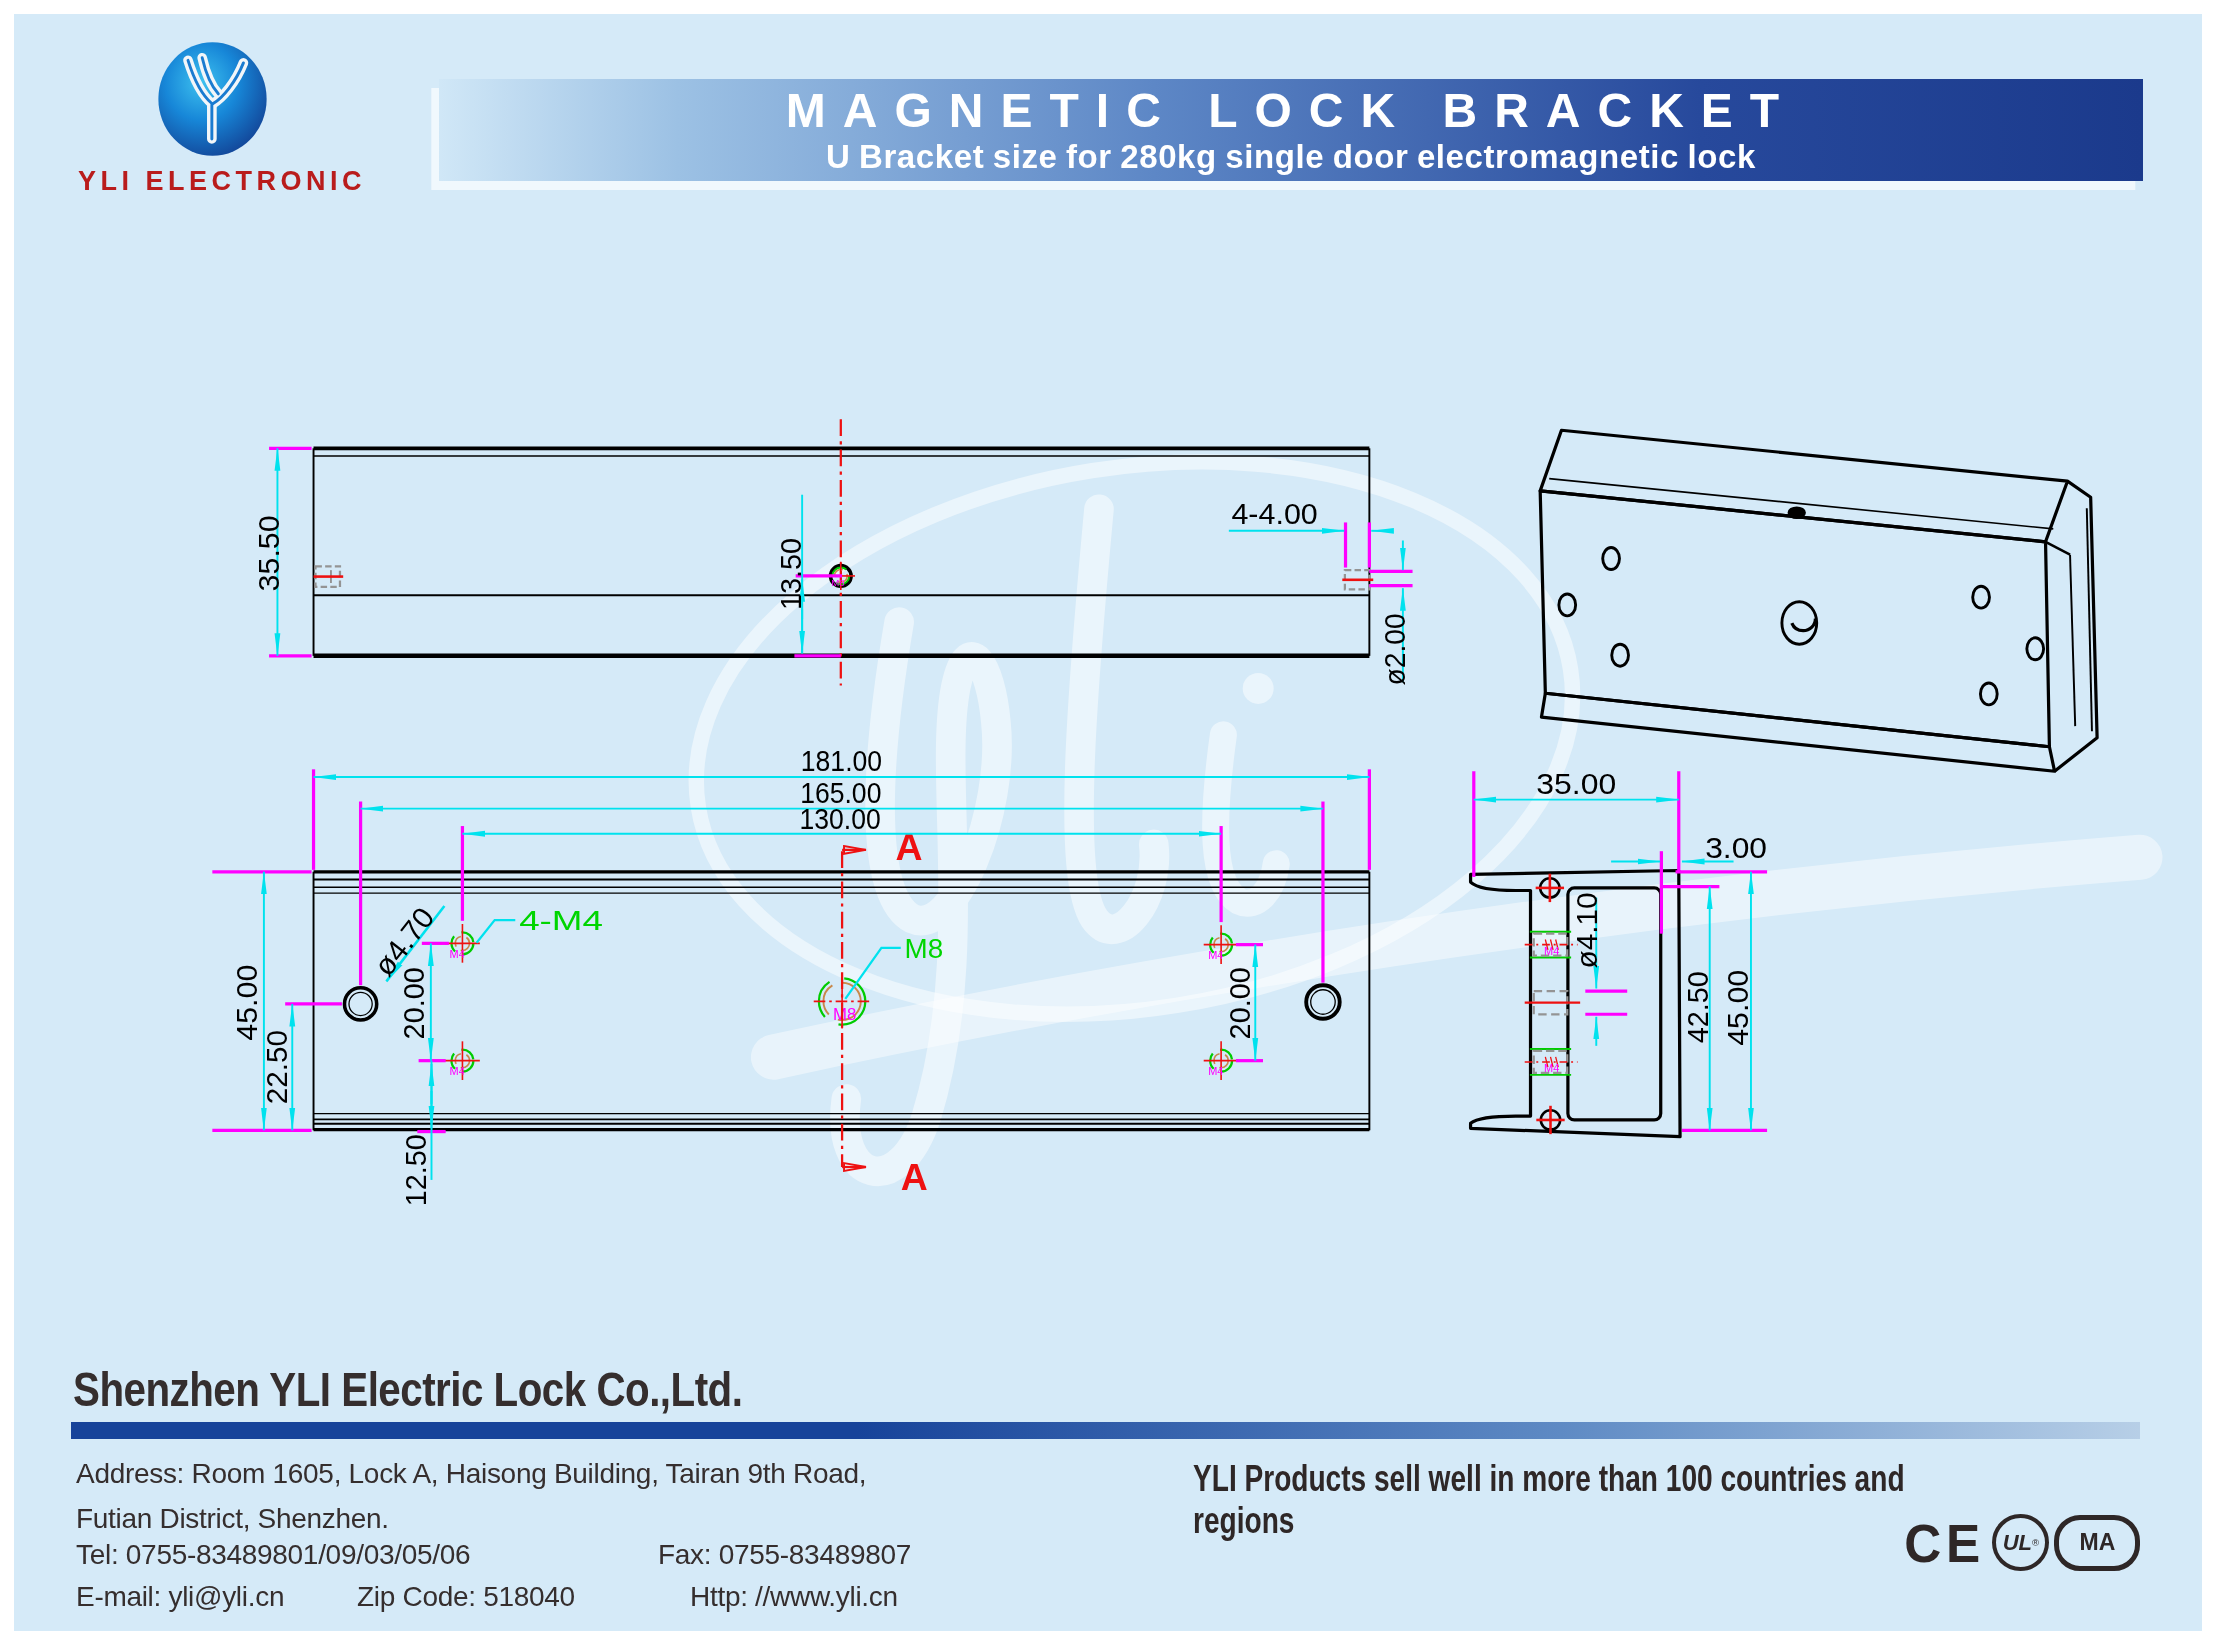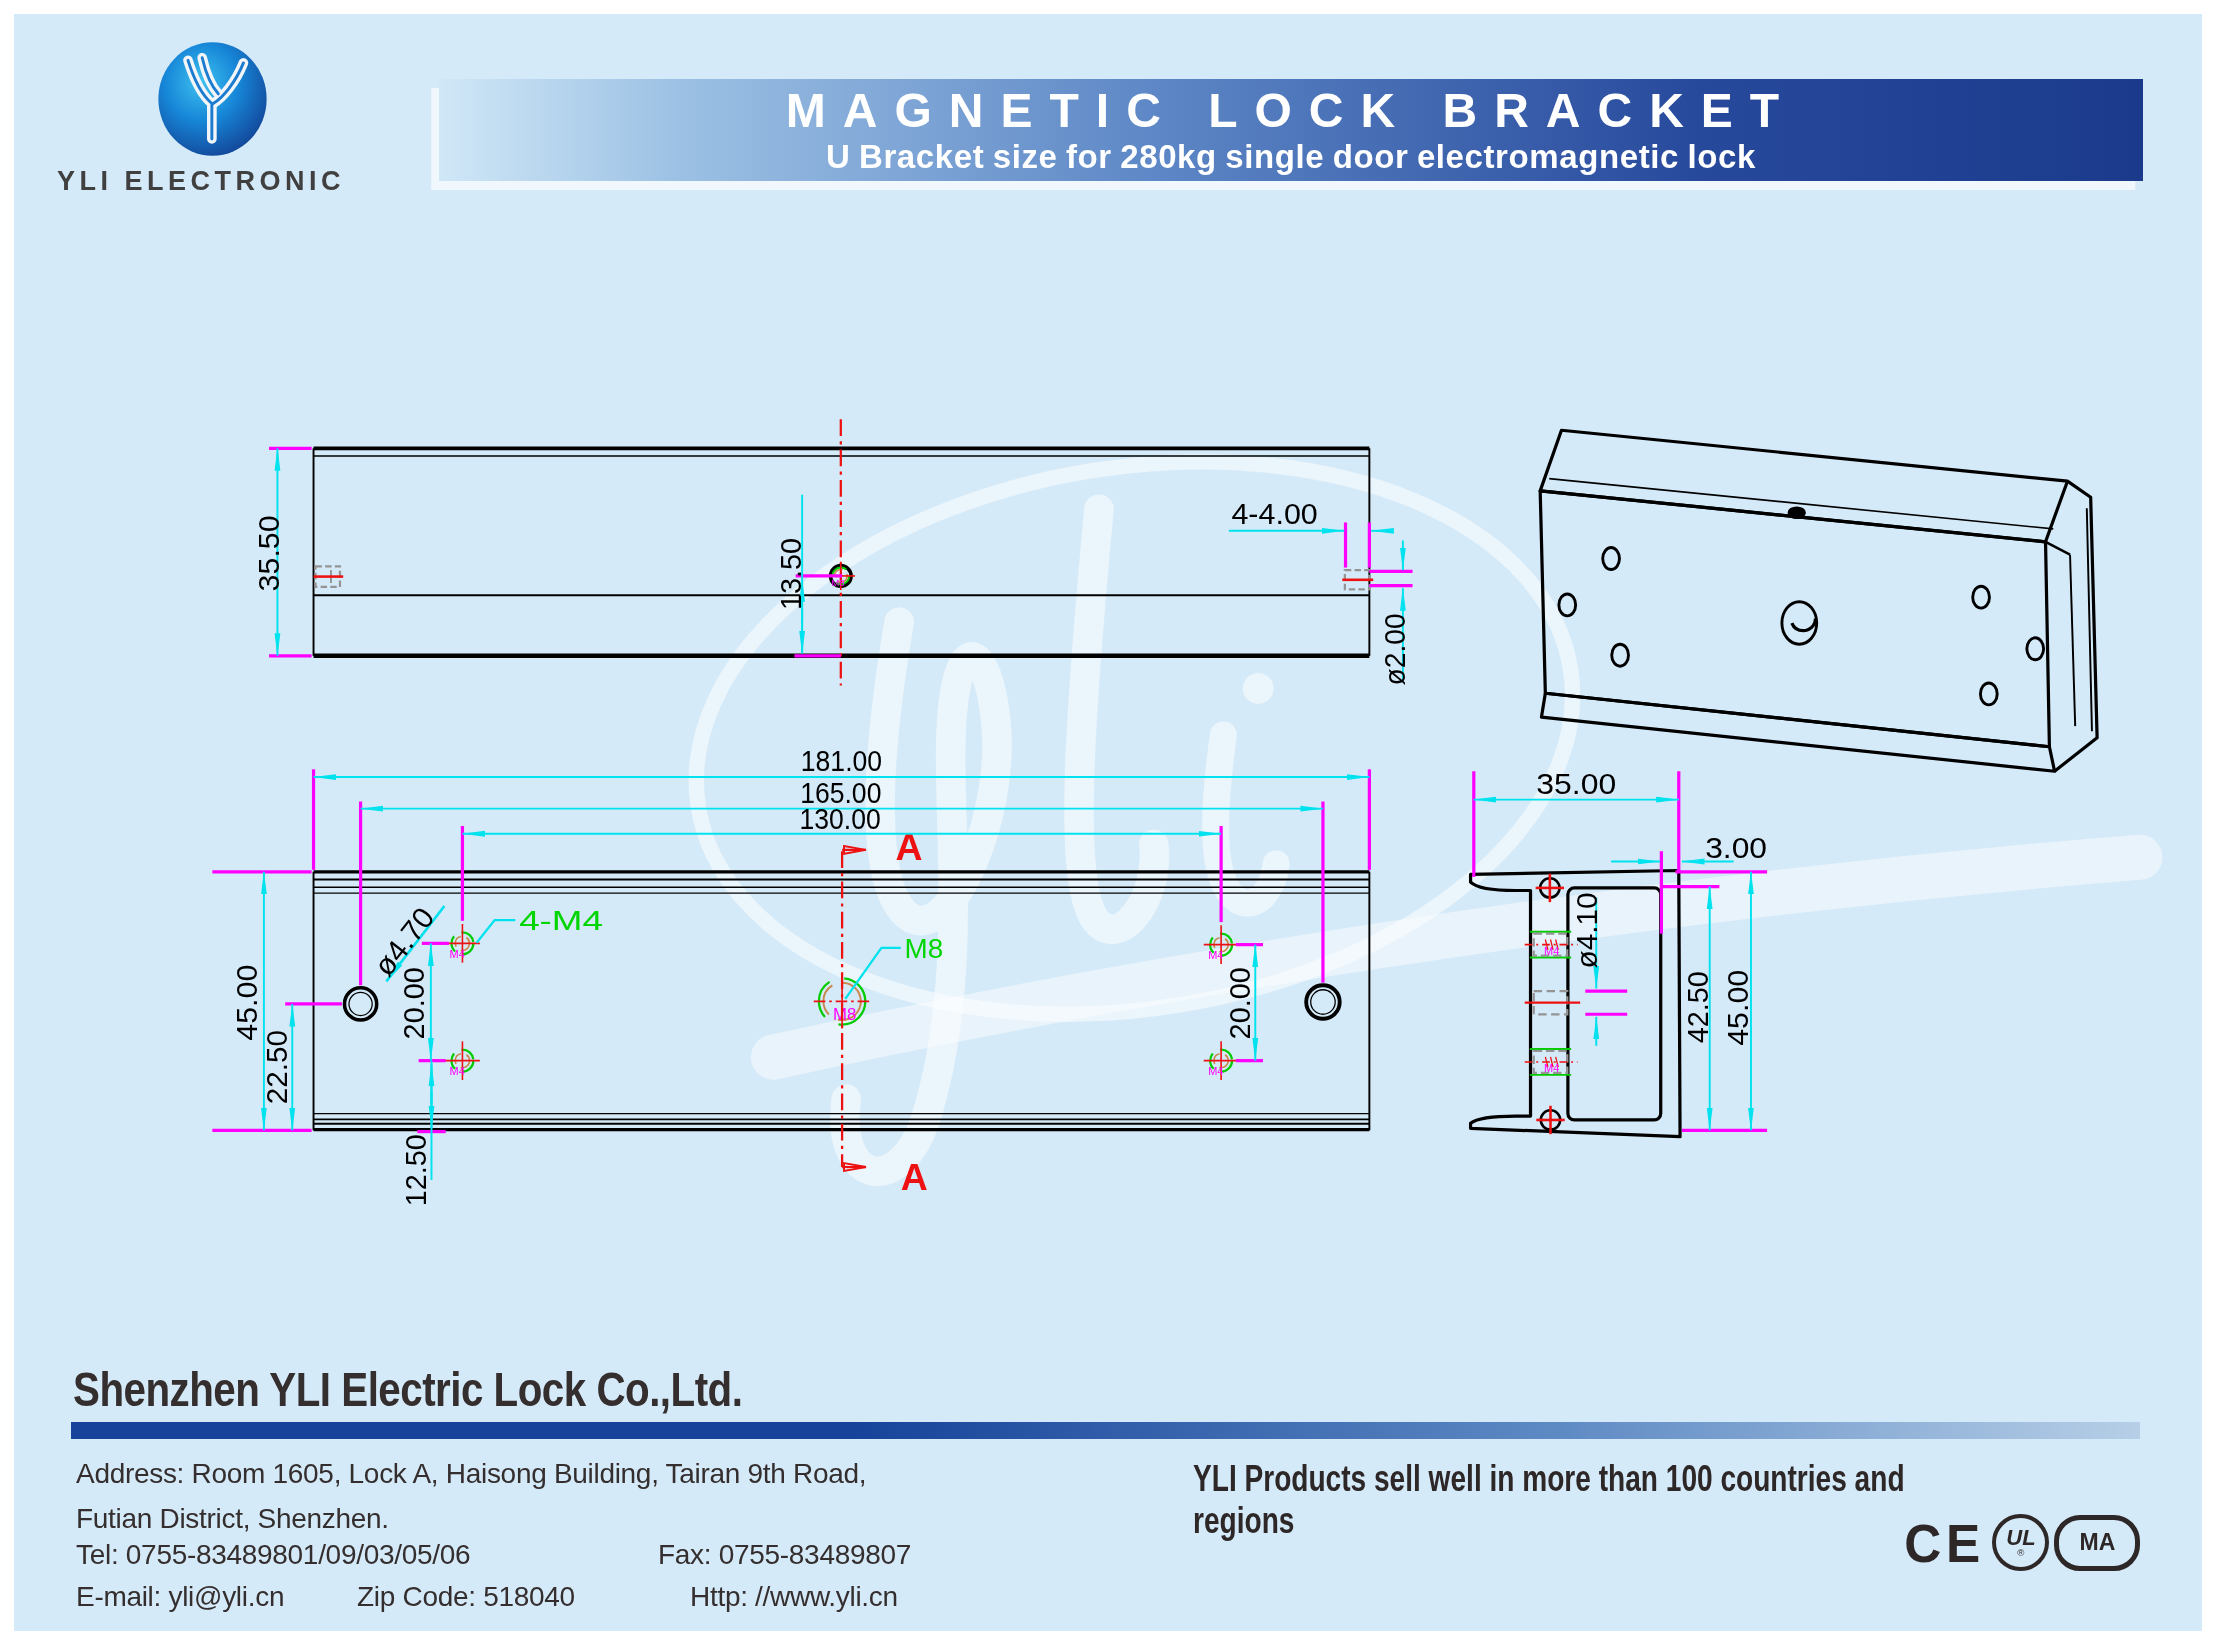--- a/index.html
+++ b/index.html
@@ -2,21 +2,21 @@
 <html style="font-size:10.3px"><head>
 <meta charset="utf-8">
 <style>
   html,body{margin:0;padding:0;background:#ffffff;}
   body{width:2216px;height:1645px;position:relative;overflow:hidden;
        font-family:"Liberation Sans", sans-serif;}
   .abs{position:absolute;}
   #sheet{position:absolute;inset:0;background:#d5eaf8;}
   #frame{position:absolute;inset:0;border:14px solid #ffffff;pointer-events:none;z-index:50;}
   
-  #brand-text{left:57px;top:166px;font-size:27px;font-weight:bold;color:#404040;
+  #brand-text{left:78px;top:166px;font-size:27px;font-weight:bold;color:#b91c1c;
               letter-spacing:4.5px;}
   #banner{left:439px;top:79px;width:1704px;height:102px;
           background:linear-gradient(90deg,rgba(194,223,243,.25) 0%,#9cc1e4 14%,#5d87c6 42%,#27499c 74%,#1b3a8c 100%);
           color:#ffffff;text-align:center;box-shadow:-7.7px 9px 0 rgba(255,255,255,.65);}
   #banner-title{margin-top:7.7px;font-size:48px;font-weight:bold;letter-spacing:17px;line-height:48px;white-space:nowrap;}
   #banner-subtitle{margin-top:3.9px;font-size:33px;font-weight:bold;letter-spacing:0.6px;word-spacing:-1.3px;line-height:35px;white-space:nowrap;}
   
   .ftxt{color:#352e2e;white-space:nowrap;}
   #company{left:73px;top:1362px;font-size:48px;font-weight:bold;letter-spacing:-0.6px;
            transform:scaleX(.84);transform-origin:left top;}
@@ -25,21 +25,21 @@
   .addr{font-size:28px;letter-spacing:-0.3px;}
   #addr1{left:76px;top:1458px;}
   #addr2{left:76px;top:1503px;}
   #tel{left:76px;top:1539px;} #fax{left:658px;top:1539px;}
   #email{left:76px;top:1581px;} #zip{left:357px;top:1581px;} #web{left:658px;top:1581px;margin-left:32px;}
   #tagline{left:1193px;top:1458px;font-size:36px;font-weight:bold;
            transform:scaleX(.78);transform-origin:left top;color:#2e2727;}
   #certs{left:1902px;top:1514px;display:flex;align-items:center;gap:5px;color:#2e2727;}
   #ce-mark{font-size:54px;font-weight:bold;letter-spacing:5.2px;transform:scaleX(.95);line-height:54px;}
   #ul-mark{width:49px;height:49px;border:4.5px solid #2e2727;border-radius:50%;
-           display:flex;flex-direction:column;align-items:center;justify-content:center;}
+           display:flex;flex-direction:row;align-items:center;justify-content:center;}
   #ul-mark .ul{font-size:22px;font-weight:bold;font-style:italic;line-height:19.3px;}
   #ul-mark .reg{font-size:9.7px;line-height:9px;}
   #cma-mark{width:76px;height:46px;border:5.8px solid #2e2727;border-radius:26px;
             display:flex;align-items:center;justify-content:center;font-size:23px;font-weight:bold;}
   svg text{font-family:"Liberation Sans", sans-serif;}
 </style>
 </head>
 <body>
 
 <div id="sheet">

